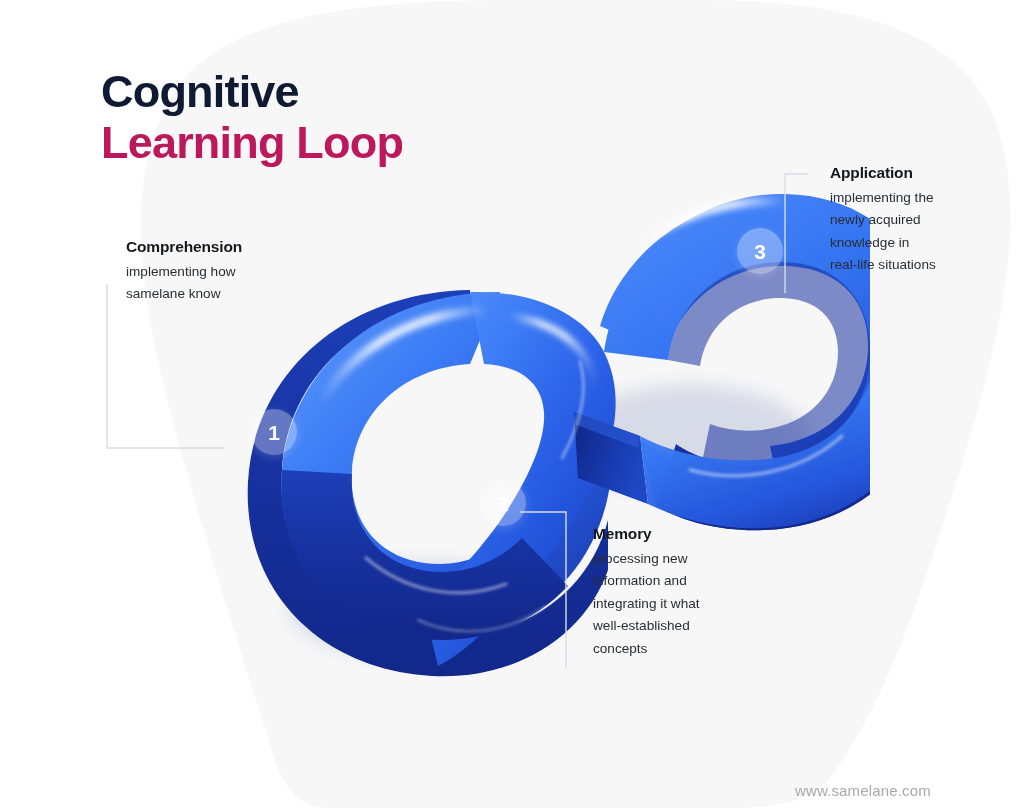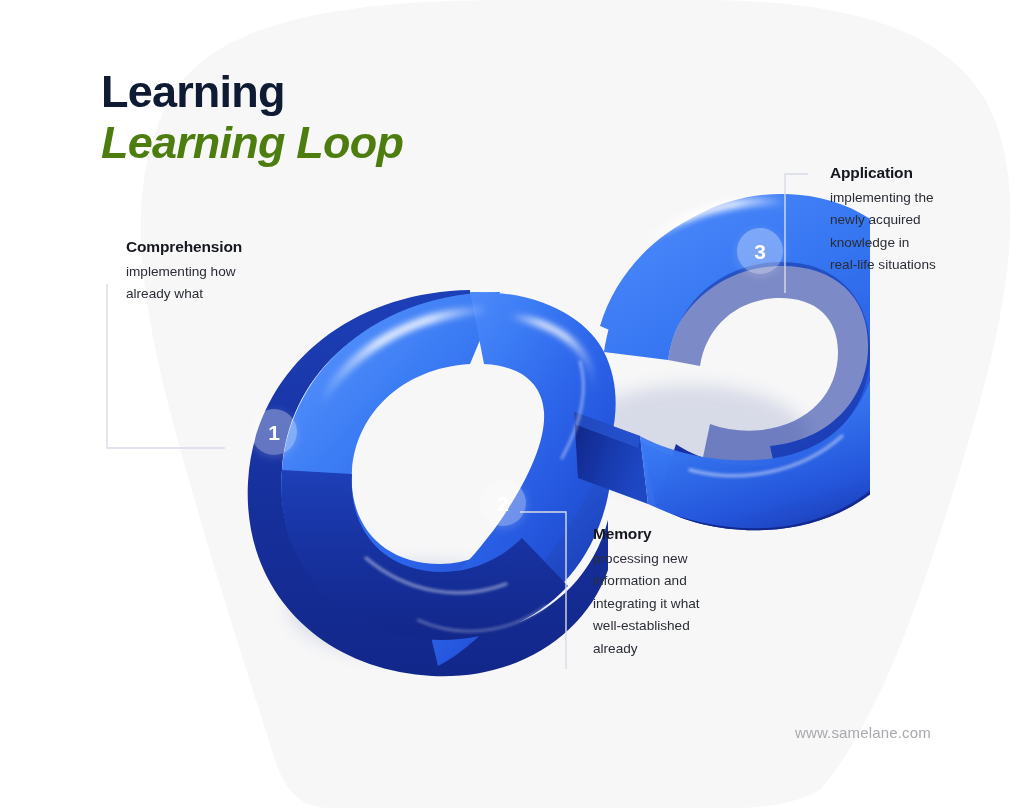--- a/index.html
+++ b/index.html
@@ -37,21 +37,21 @@
     width: 520px;
   }
   .title-line {
     font-size: 45px;
     font-weight: 700;
     letter-spacing: -0.8px;
     line-height: 51px;
     margin: 0;
   }
   .title-line-1 { color: #0E1B33; }
-  .title-line-2 { color: #4d7c0f; font-style: italic; }
+  .title-line-2 { color: #be185d; }
 
   
   #loop-graphic {
     position: absolute;
     left: 170px;
     top: 140px;
     width: 700px;
     height: 540px;
   }
 
@@ -105,21 +105,21 @@
     pointer-events: none;
   }
   #conn-1 { left: 100px;  top: 284px; width: 125px; height: 175px; }
   #conn-2 { left: 520px;  top: 504px; width: 60px;  height: 165px; }
   #conn-3 { left: 778px;  top: 168px; width: 30px;  height: 125px; }
 
   
   #footer-url {
     position: absolute;
     left: 795px;
-    top: 724px;
+    top: 782px;
     font-size: 15px;
     color: #A7A9AE;
     letter-spacing: 0.15px;
   }
 </style>
 </head>
 <body>
 
 <div id="canvas">
 
@@ -131,21 +131,21 @@
              C 790 806 760 808 730 808
              L 330 808
              C 300 808 285 790 275 760
              C 250 680 210 560 175 430
              C 140 300 120 180 175 90
              C 230 10 380 0 520 0
              Z" fill="#F7F7F8"></path>
   </svg>
 
   <div id="title-block">
-    <div class="title-line title-line-1">Learning</div>
+    <div class="title-line title-line-1">Cognitive</div>
     <div class="title-line title-line-2">Learning Loop</div>
   </div>
 
   <svg id="loop-graphic" viewBox="0 0 700 540">
     <defs>
 
       <linearGradient id="gradTube" x1="0.15" y1="0.05" x2="0.85" y2="0.95">
         <stop offset="0%" stop-color="#4E8BFB"></stop>
         <stop offset="22%" stop-color="#3B7BF4"></stop>
         <stop offset="48%" stop-color="#2C63E9"></stop>
@@ -339,40 +339,40 @@
   </svg>
 
   <svg class="connector" id="conn-3" viewBox="0 0 30 125">
     <path d="M 30 6 L 7 6 L 7 125" fill="none" stroke="#D7DCE6" stroke-width="1.4"></path>
   </svg>
 
   <div class="annot" id="annot-comprehension">
     <div class="annot-title">Comprehension</div>
     <div class="annot-body">
         <div>implementing how</div>
-        <div>already what</div>
+        <div>samelane know</div>
       </div>
   </div>
 
   <div class="annot" id="annot-application">
     <div class="annot-title">Application</div>
     <div class="annot-body">
         <div>implementing the</div>
         <div>newly acquired</div>
         <div>knowledge in</div>
         <div>real-life situations</div>
       </div>
   </div>
 
   <div class="annot" id="annot-memory">
     <div class="annot-title">Memory</div>
     <div class="annot-body">
         <div>processing new</div>
         <div>information and</div>
         <div>integrating it what</div>
         <div>well-established</div>
-        <div>already</div>
+        <div>concepts</div>
       </div>
   </div>
 
   <div id="footer-url">www.samelane.com</div>
 
 </div>
 
 </body></html>

